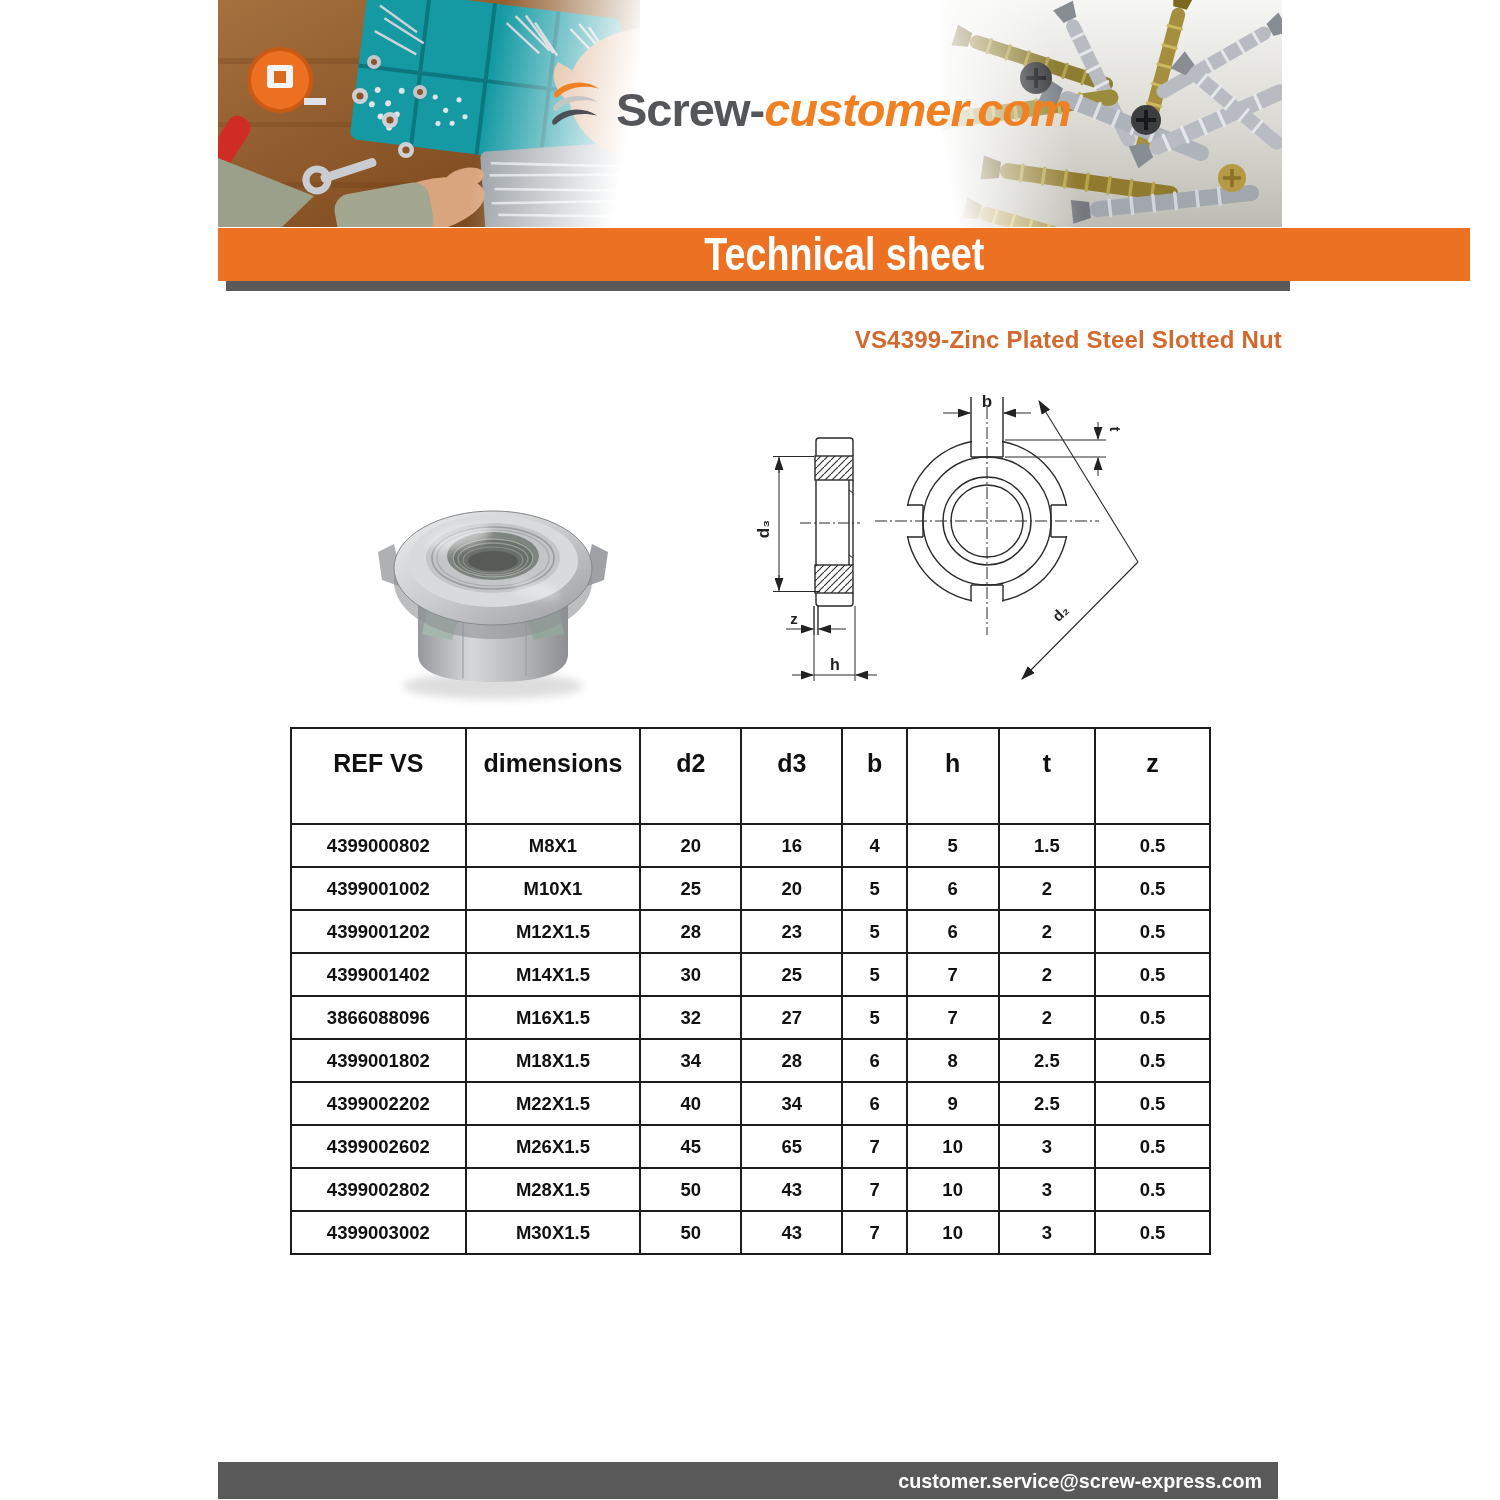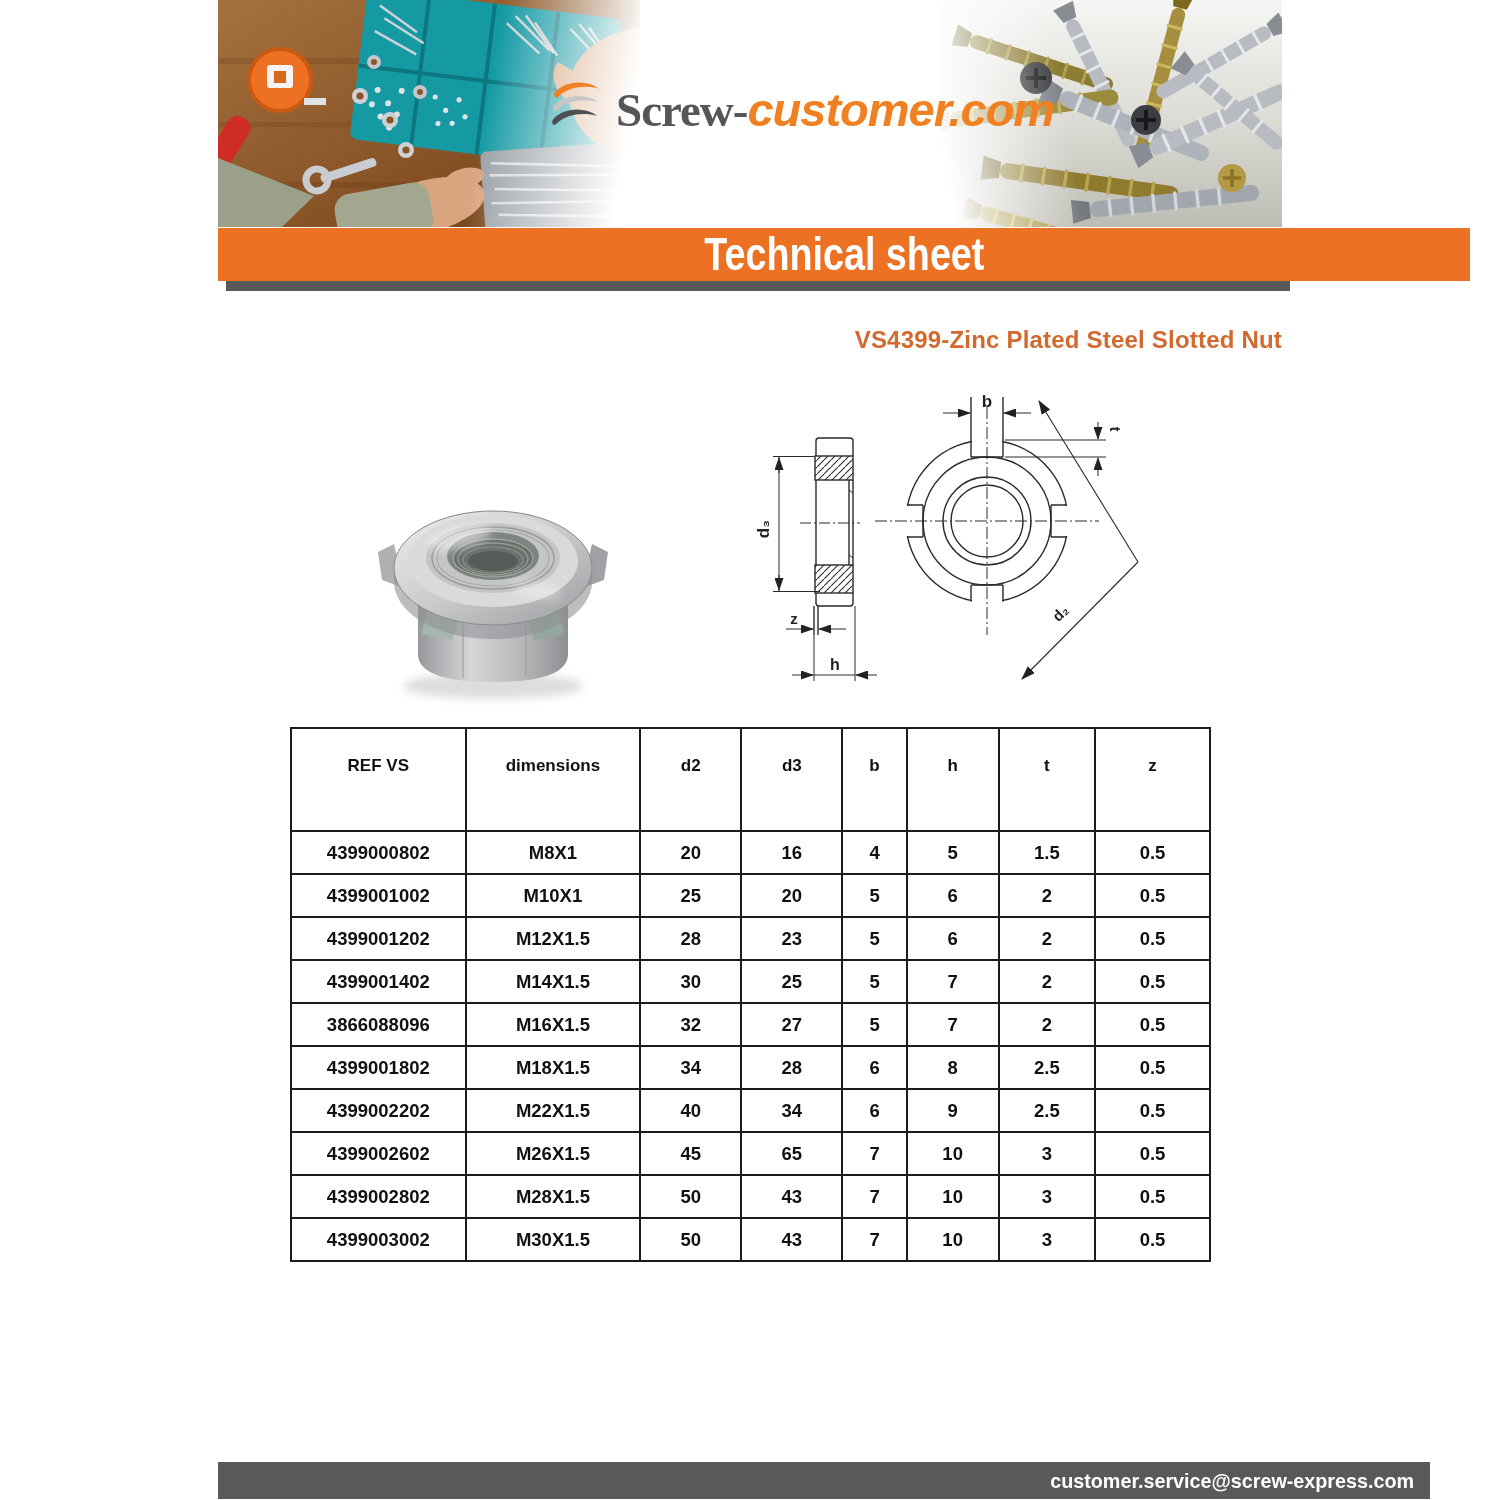--- a/index.html
+++ b/index.html
@@ -13,43 +13,43 @@
   
   .photo-left{left:218px;top:0;width:422px;height:227px;
     -webkit-mask-image:linear-gradient(100deg,#000 62%,transparent 94%);
     mask-image:linear-gradient(100deg,#000 62%,transparent 94%);}
   .photo-right{left:940px;top:0;width:342px;height:227px;
     -webkit-mask-image:linear-gradient(260deg,#000 62%,transparent 96%);
     mask-image:linear-gradient(260deg,#000 62%,transparent 96%);}
   
   .logo{left:548px;top:78px;display:flex;align-items:center;gap:10px;}
   .logo-text{font-size:47px;font-weight:700;letter-spacing:-1px;white-space:nowrap;}
-  .logo-prefix{color:var(--logo-gray);font-family:Liberation Serif, serif;}
+  .logo-prefix{color:var(--logo-gray);}
   .logo-suffix{color:var(--logo-orange);font-style:italic;}
   
   .banner{left:218px;top:228px;width:1252px;height:53px;background:var(--accent-orange);
     display:flex;align-items:center;justify-content:center;}
   .banner-text{color:#fff;font-size:41px;font-weight:700;letter-spacing:0px;
     display:inline-block;transform:scale(.92,1.12);}
   .banner-shadow{left:226px;top:281px;width:1064px;height:10px;background:var(--bar-gray);}
   
   .product-title{left:218px;top:326px;width:1064px;text-align:right;
     color:var(--title-orange);font-size:24px;font-weight:700;letter-spacing:.2px;}
   
   .nut-photo{left:368px;top:448px;}
   .tech-drawing{left:740px;top:383px;}
   
   .spec-table{position:absolute;left:290px;top:727px;width:921px;border-collapse:collapse;
     table-layout:fixed;}
   .spec-table th,.spec-table td{border:2px solid #1c1c1c;text-align:center;color:#111;
     font-weight:700;overflow:hidden;}
-  .spec-table th{height:73px;font-size:17px;vertical-align:top;padding-top:27px;}
+  .spec-table th{height:73px;font-size:25px;vertical-align:top;padding-top:20px;}
   .spec-table td{height:39px;font-size:18.5px;vertical-align:middle;}
   
-  .footer{left:218px;top:1462px;width:1212px;height:37px;background:var(--bar-gray);
+  .footer{left:218px;top:1462px;width:1060px;height:37px;background:var(--bar-gray);
     display:flex;align-items:center;justify-content:flex-end;padding:0;box-sizing:border-box;}
   .footer-email{color:#fff;font-size:21px;font-weight:700;margin-right:16px;
     display:inline-block;transform:scaleX(.94);transform-origin:right center;}
   svg text{font-family:"Liberation Sans","DejaVu Sans",sans-serif;}
 </style>
 </head>
 <body>
 
 <div class="canvas" style="--accent-orange: #ED7123; --title-orange: #D2692E; --bar-gray: #595959; --logo-gray: #54565A; --logo-orange: #F08021;">
 

